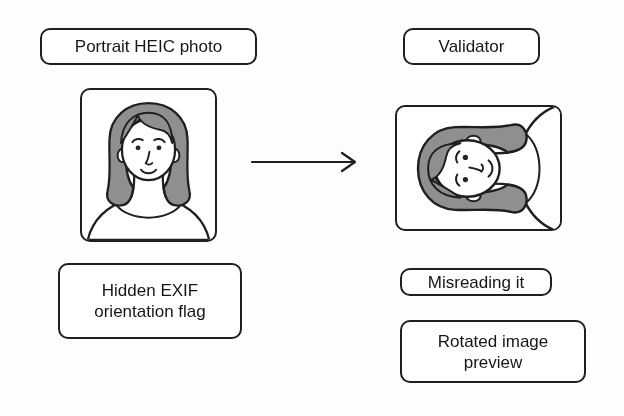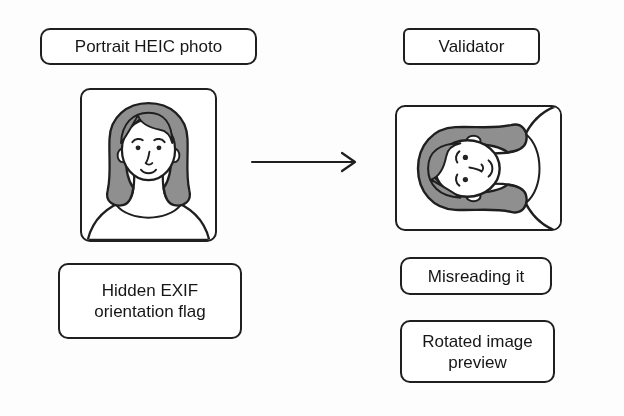--- a/index.html
+++ b/index.html
@@ -33,27 +33,27 @@
   .frame{
     position:absolute;
     background:#ffffff;
     border:2.5px solid var(--line);
     border-radius:10px;
     overflow:hidden;
   }
   .frame svg{ display:block; width:100%; height:100%; }
 
   [data-name="source-label"]    { left:40px;  top:28px;  width:217px; height:37px; }
-  [data-name="validator-label"] { left:403px; top:28px;  width:137px; height:37px;border-radius:6px; }
+  [data-name="validator-label"] { left:403px; top:28px;  width:137px; height:37px; }
   [data-name="portrait-frame"]  { left:80px;  top:88px;  width:137px; height:154px; }
   [data-name="rotated-frame"]   { left:395px; top:105px; width:167px; height:126px; }
   [data-name="arrow-right-icon"]{ position:absolute; left:250px; top:149px; }
   [data-name="exif-flag-label"] { left:58px;  top:263px; width:184px; height:76px; }
-  [data-name="misreading-label"]{ left:400px; top:257px; width:152px; height:38px; }
-  [data-name="preview-label"]   { left:400px; top:320px; width:155px; height:63px; }
+  [data-name="misreading-label"]{ left:400px; top:268px; width:152px; height:28px; }
+  [data-name="preview-label"]   { left:400px; top:320px; width:186px; height:63px; }
 
   
   .ln{ stroke:var(--line); stroke-width:2.4; stroke-linecap:round; stroke-linejoin:round; }
   .thin{ stroke-width:2; }
   .fw{ fill:#ffffff; }
   .fh{ fill:var(--hair); }
   .fn{ fill:none; }
   .fe{ fill:#242424; }
 </style>
 </head>

